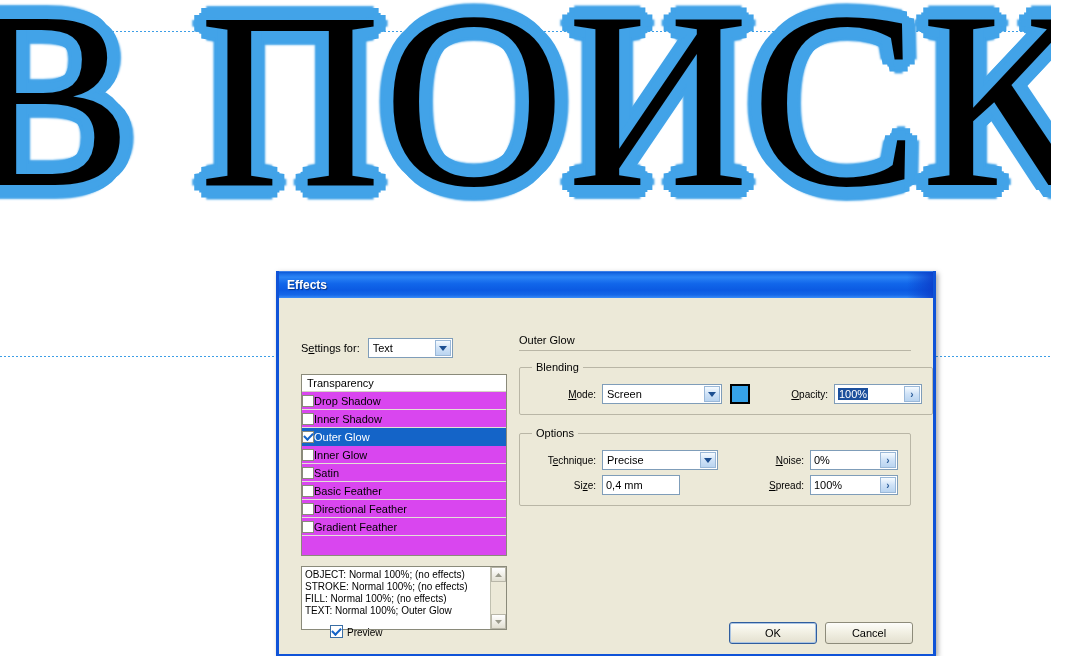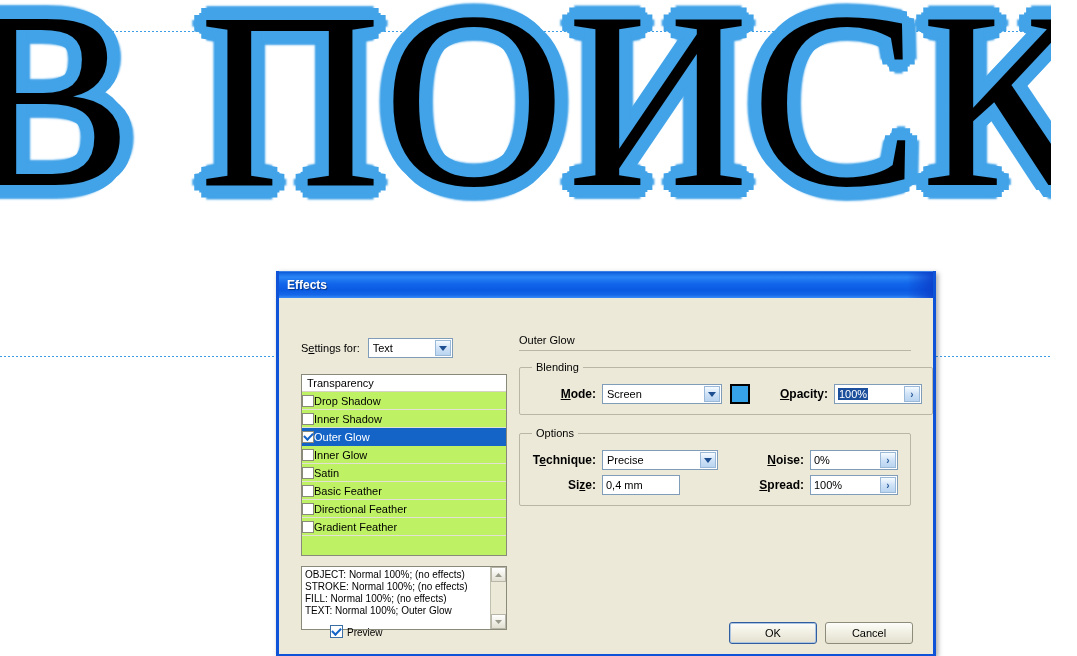--- a/index.html
+++ b/index.html
@@ -152,21 +152,21 @@
 
   #combo-settings { width: 85px; }
 
   
   #effect-list {
     position: absolute;
     left: 22px;
     top: 76px;
     width: 206px;
     height: 182px;
-    background: #bef264;
+    background: #d946ef;
     border: 1px solid #8a8a7a;
     box-sizing: border-box;
     overflow: hidden;
   }
   .list-header {
     font-size: 11px;
     color: #000;
     padding: 2px 0 2px 5px;
     border-bottom: 1px solid #d6d3c4;
     background: #ffffff;
@@ -270,24 +270,23 @@
     padding: 0 4px;
     margin-left: 2px;
   }
   .grp-row {
     display: flex;
     align-items: center;
     margin-top: 5px;
   }
   .lab-right {
     text-align: right;
-    font-size: 12px;
+    font-size: 10px;
     color: #000;
     white-space: nowrap;
-    font-weight: bold;
   }
 
   
   .spin {
     position: relative;
     height: 20px;
     background: #ffffff;
     border: 1px solid #7f9db9;
     box-sizing: border-box;
     display: flex;

